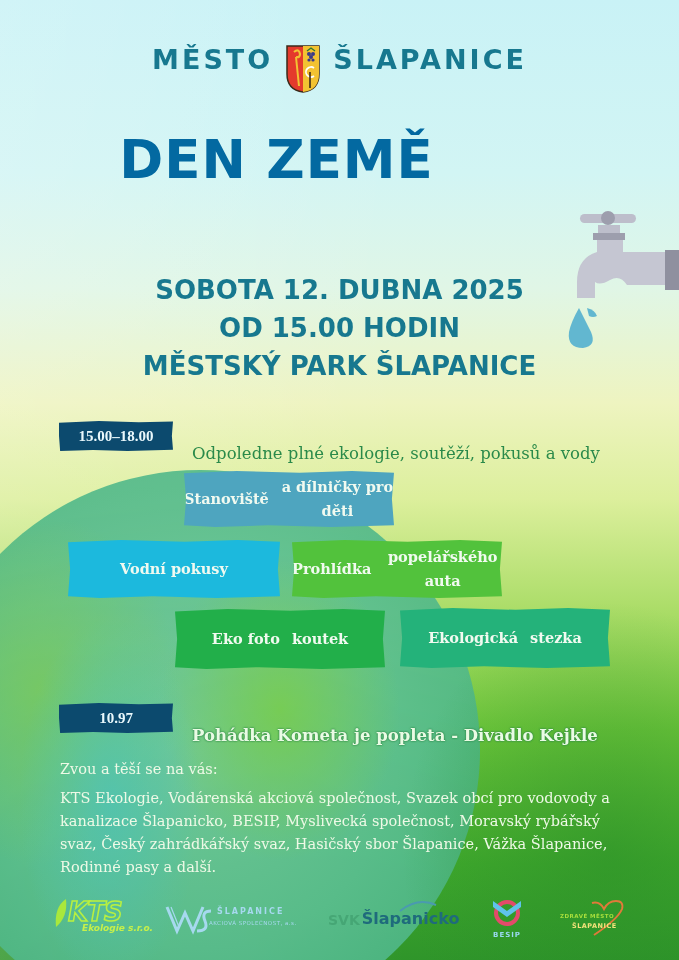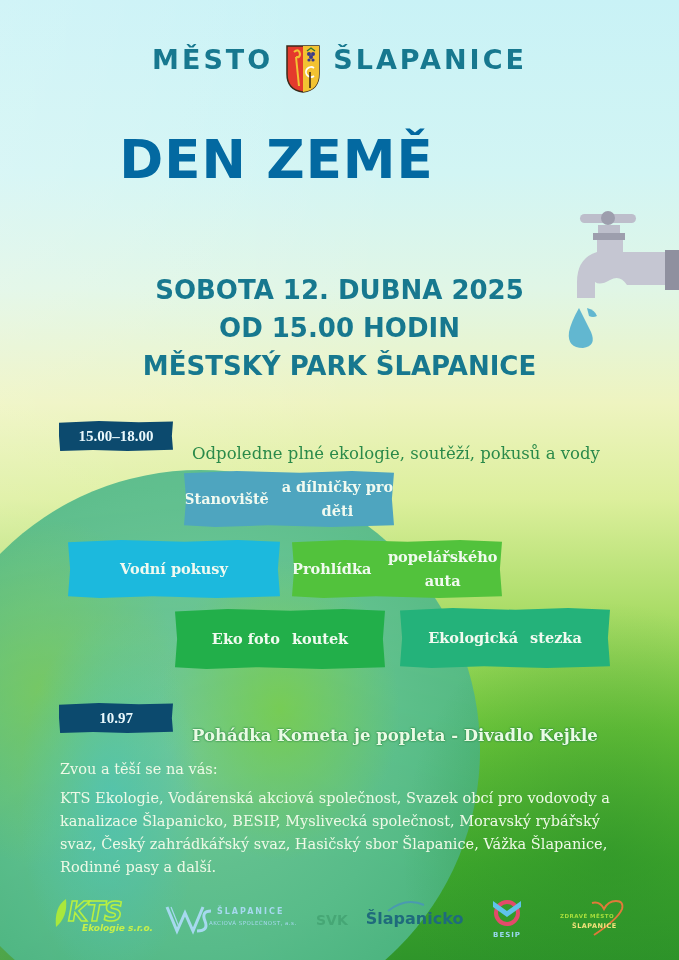--- a/index.html
+++ b/index.html
@@ -175,21 +175,21 @@
   </div>
   <div class="logo" style="left:165px; top:6px;">
     <svg width="48" height="34" viewBox="0 0 48 34" style="position:absolute; left:0; top:0;">
       <path d="M2 6 L12 30 L20 12 L28 30 L38 6" stroke="#a6d9ef" stroke-width="3" fill="none"></path>
       <path d="M6 6 L14 26" stroke="#a6d9ef" stroke-width="1.2" fill="none"></path>
       <path d="M46 10 Q36 10 40 20 Q44 30 32 30" stroke="#a6d9ef" stroke-width="3" fill="none"></path>
     </svg>
     <div class="vas-sub1" style="position:absolute; left:52px; top:6px; white-space:nowrap;">ŠLAPANICE</div>
     <div class="vas-sub2" style="position:absolute; left:44px; top:19px; white-space:nowrap;">AKCIOVÁ SPOLEČNOST, a.s.</div>
   </div>
-  <div class="logo" style="left:316px; top:14px; display:flex; align-items:flex-end; gap:18px;">
+  <div class="logo" style="left:328px; top:14px; display:flex; align-items:flex-end; gap:2px;">
     <span style="font-family:'DejaVu Sans',sans-serif; font-weight:bold; font-size:14px; color:#3c9a6a; opacity:0.6;">SVK</span>
     <span class="slap-text">Šlapanicko</span>
     <svg width="40" height="18" viewBox="0 0 40 18" style="position:absolute; left:70px; top:-12px;">
       <path d="M2 14 Q20 0 38 8" stroke="#4a9ab0" stroke-width="2" fill="none"></path>
     </svg>
   </div>
   <div class="logo" style="left:492px; top:0px; width:30px; text-align:center;">
     <svg width="30" height="36" viewBox="0 0 30 36">
       <circle cx="15" cy="18" r="11" fill="none" stroke="#e34a6a" stroke-width="4"></circle>
       <path d="M1 6 L15 16 L29 6 L29 12 L15 22 L1 12 Z" fill="#5fc3ea"></path>

